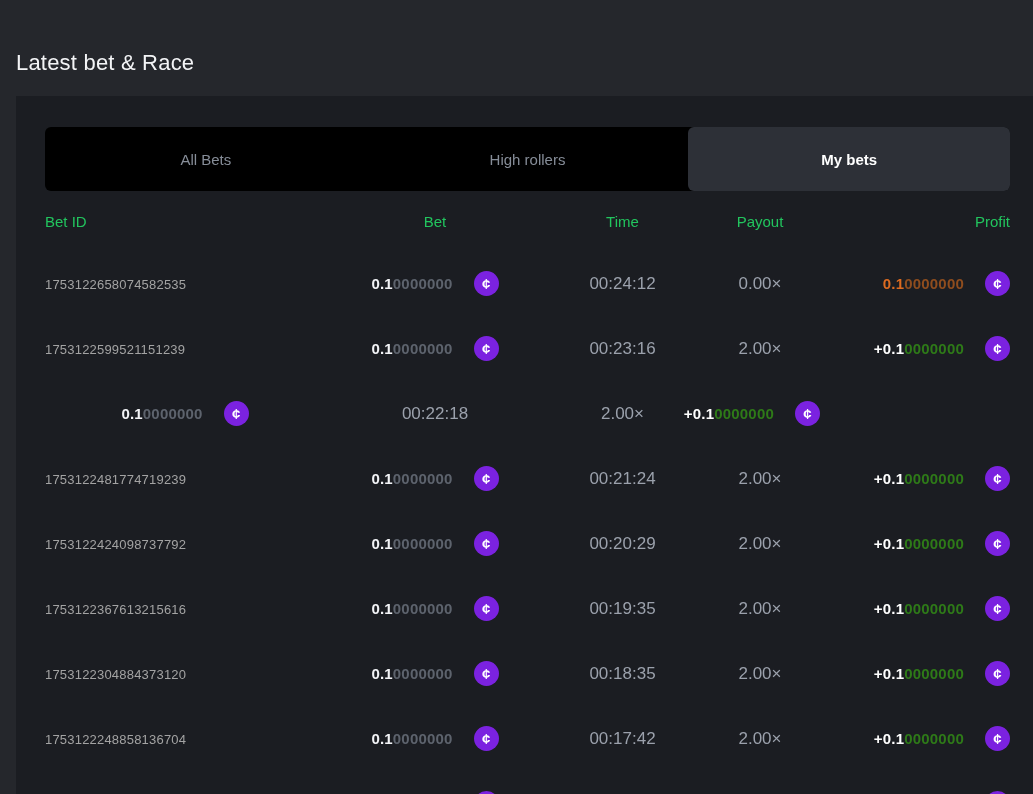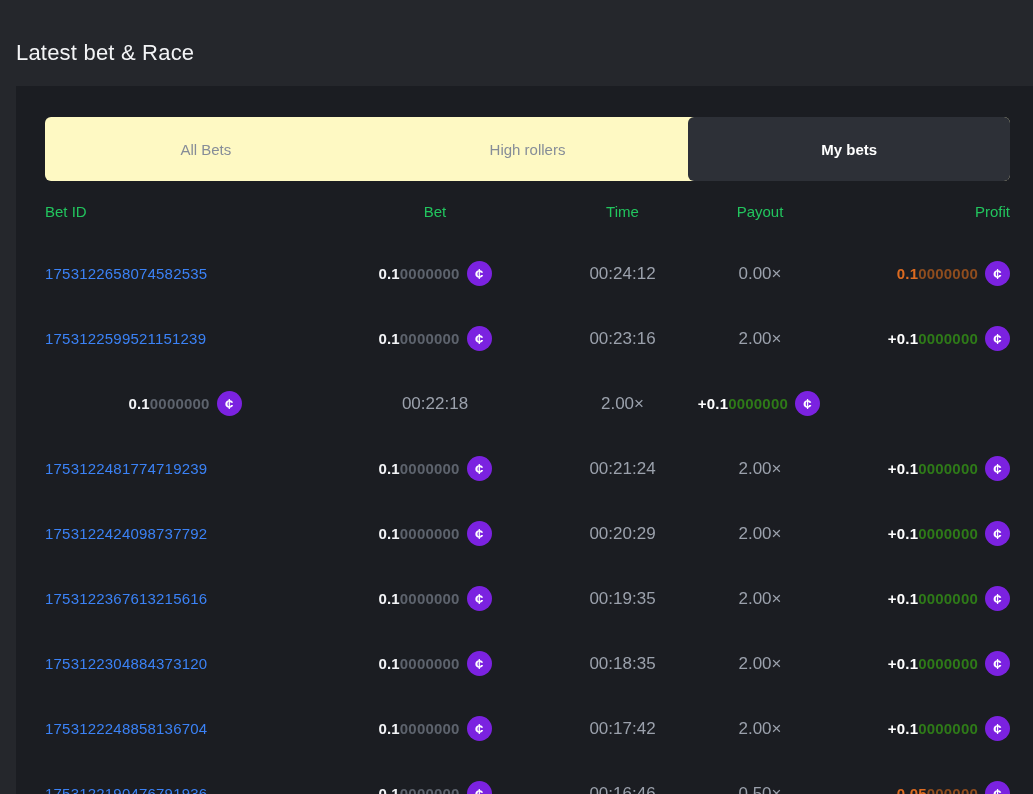--- a/index.html
+++ b/index.html
@@ -2,38 +2,38 @@
 <html><head>
 <meta charset="utf-8">
 <style>
   * { margin: 0; padding: 0; box-sizing: border-box; }
   html, body {
     width: 1033px; height: 794px;
     background: #25272c;
     overflow: hidden;
     font-family: "Liberation Sans", sans-serif;
   }
-  .page-header { padding: 40px 16px 20px 16px; }
+  .page-header { padding: 50px 16px 20px 16px; }
   .page-title {
     color: #f3f4f6;
     font-size: 22px;
     font-weight: 500;
     letter-spacing: .2px;
   }
   .panel {
     margin-left: 16px;
     width: 1017px;
     height: 708px;
     background: #1b1d22;
     padding: 31px 23px 0 29px;
   }
   .tab-bar {
     display: flex;
     height: 64px;
-    background: #fef9c3;
+    background: #000000;
     border-radius: 6px;
   }
   .tab {
     flex: 1 1 0;
     display: flex;
     align-items: center;
     justify-content: center;
     color: #868d98;
     font-size: 15px;
     cursor: pointer;
@@ -49,23 +49,23 @@
     grid-template-columns: 280px 220px 155px 120px 1fr;
     align-items: center;
     width: 100%;
   }
   .header-row { height: 60px; }
   .header-cell { color: #22c55e; font-size: 15px; }
   .bet-row { height: 65px; }
   .cell-left  { text-align: left; }
   .cell-center{ text-align: center; display: flex; justify-content: center; align-items: center; }
   .cell-right { text-align: left; display: flex; justify-content: flex-end; align-items: center; }
-  .bet-id { color: #3b82f6; font-size: 15px; letter-spacing: .2px; }
+  .bet-id { color: #a3a3a3; font-size: 13px; letter-spacing: .2px; }
   .time-value, .payout-value { color: #9ba1ac; font-size: 17px; }
-  .amount-group { display: inline-flex; align-items: center; gap: 7px; }
+  .amount-group { display: inline-flex; align-items: center; gap: 21px; }
   .amount { font-size: 15px; font-weight: 700; letter-spacing: .2px; }
   .amount .main { color: #f2f3f6; }
   .amount .rest { color: #5d636d; }
   .profit.loss .main { color: #dd6b20; }
   .profit.loss .rest { color: #8f4d1e; }
   .profit.win  .main { color: #ffffff; }
   .profit.win  .rest { color: #2e7a18; }
   .coin-icon {
     width: 25px; height: 25px;
     border-radius: 50%;

